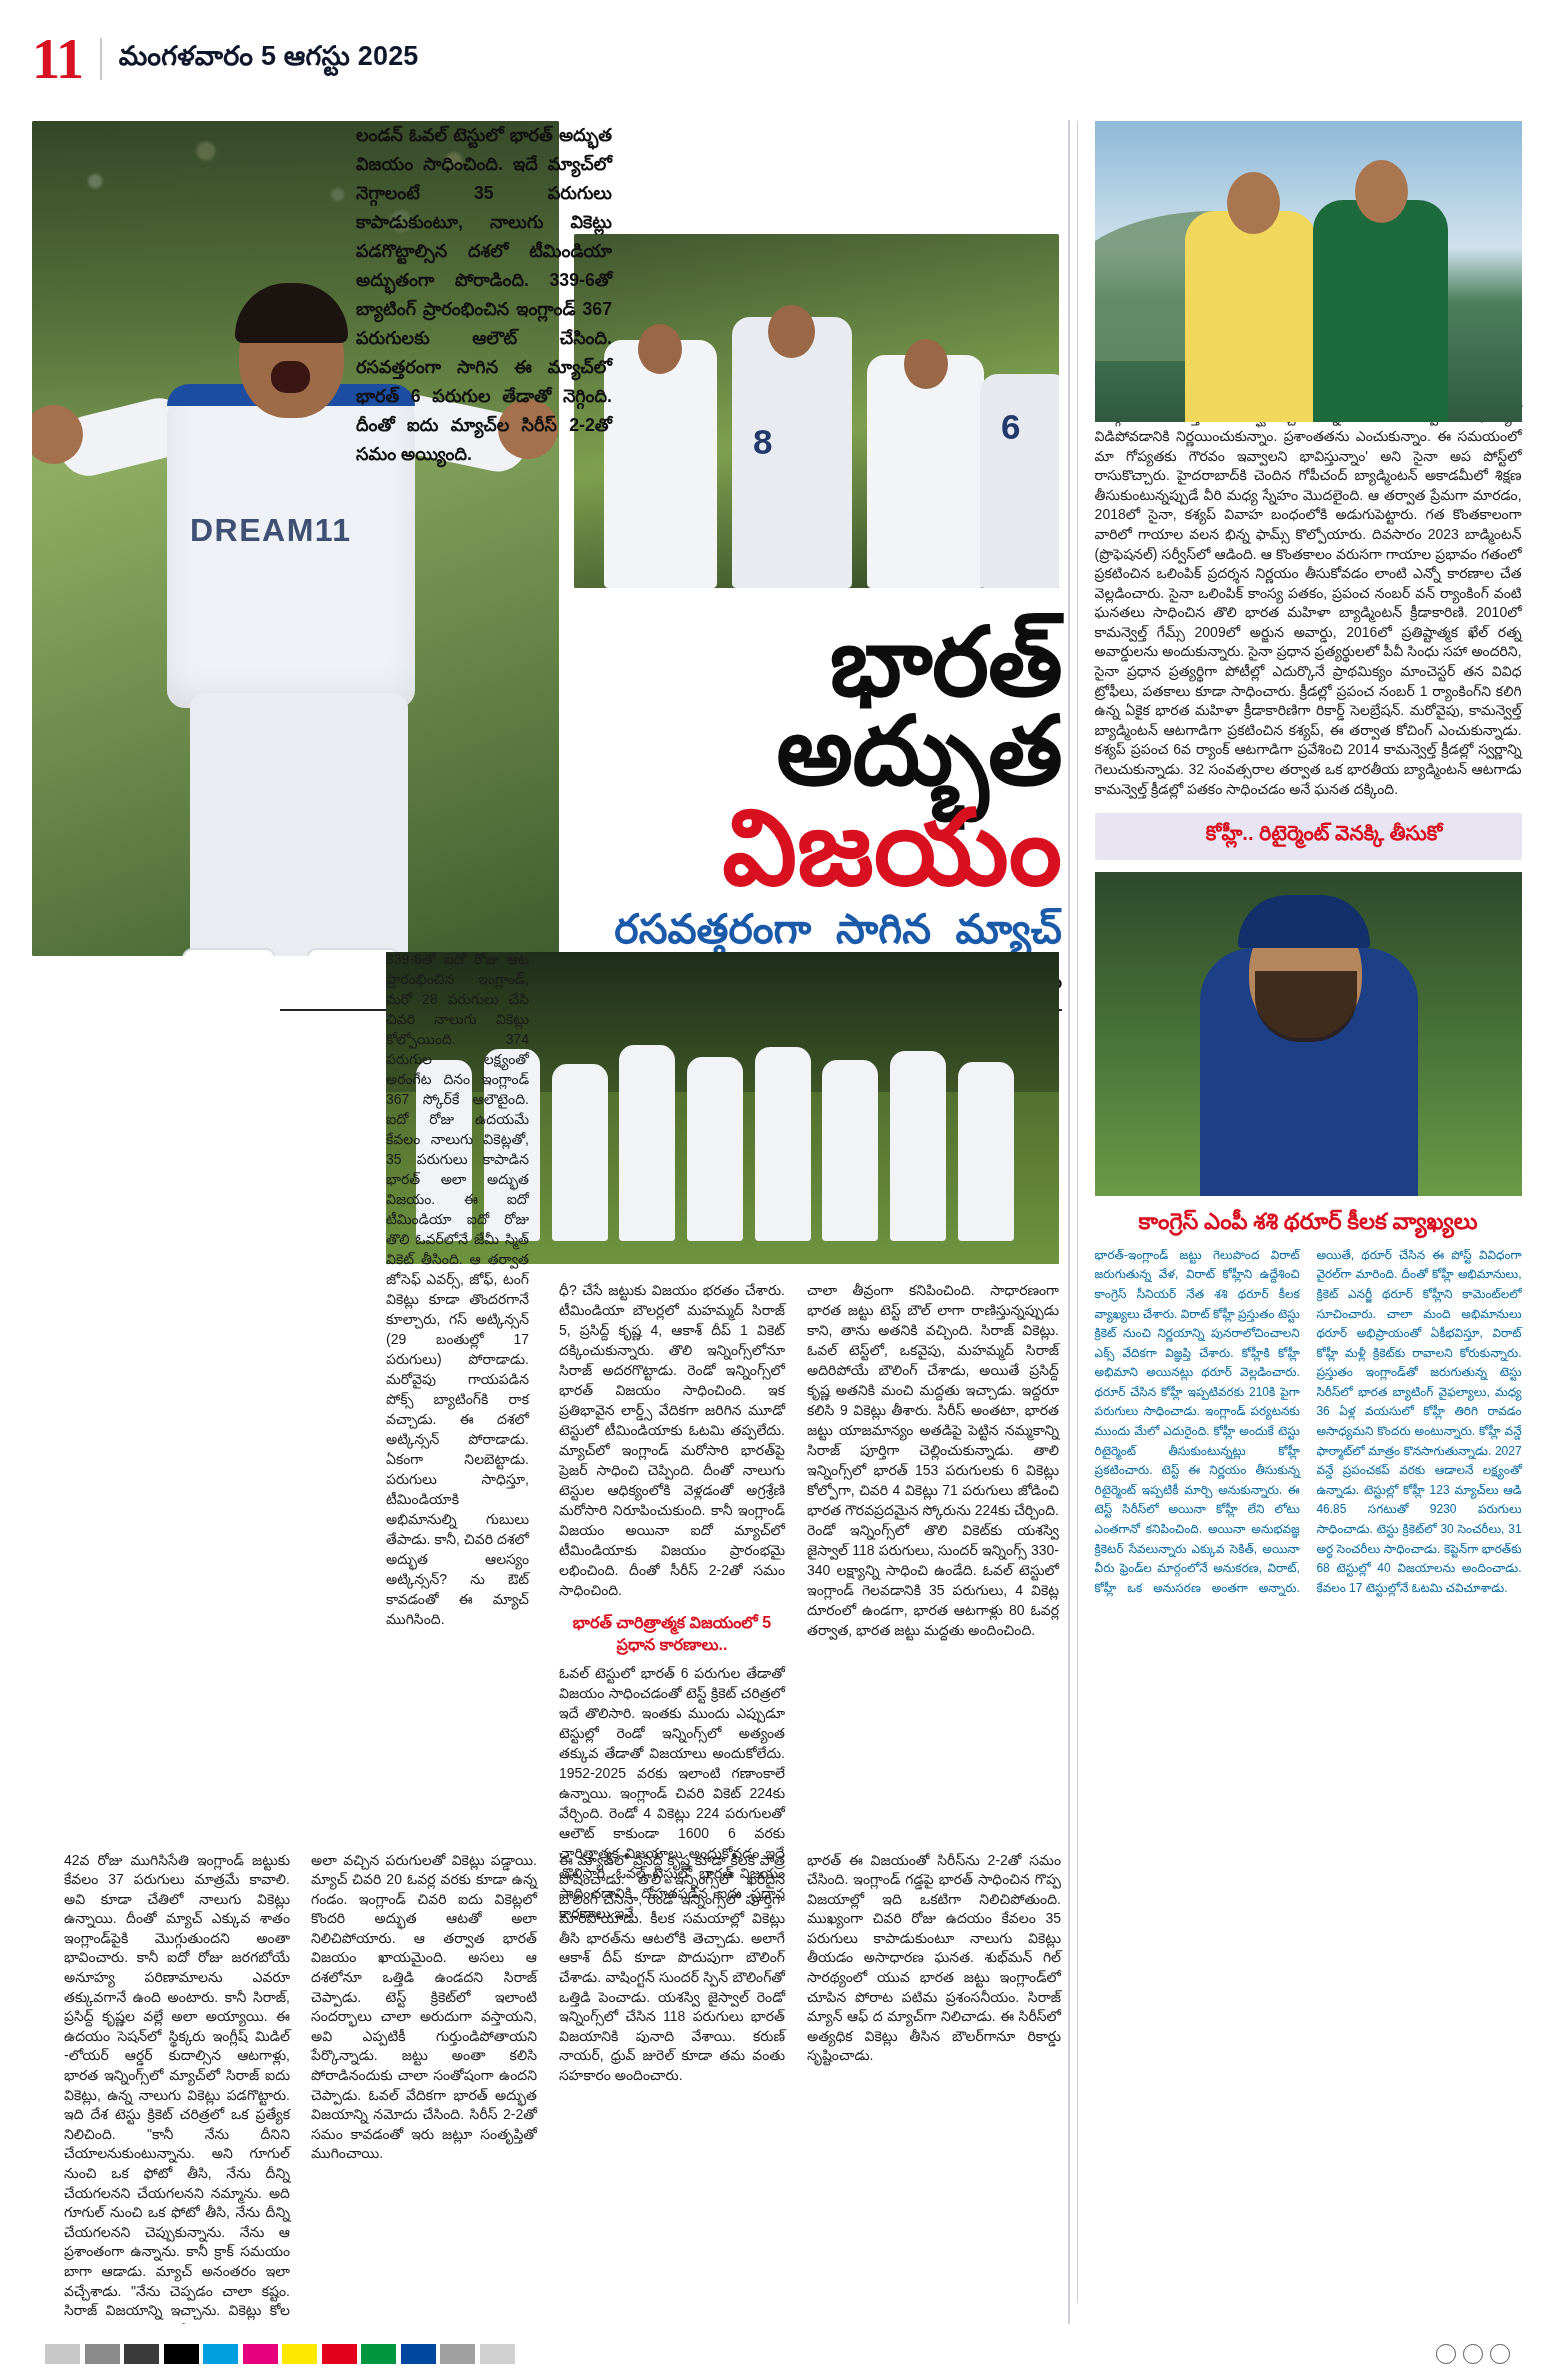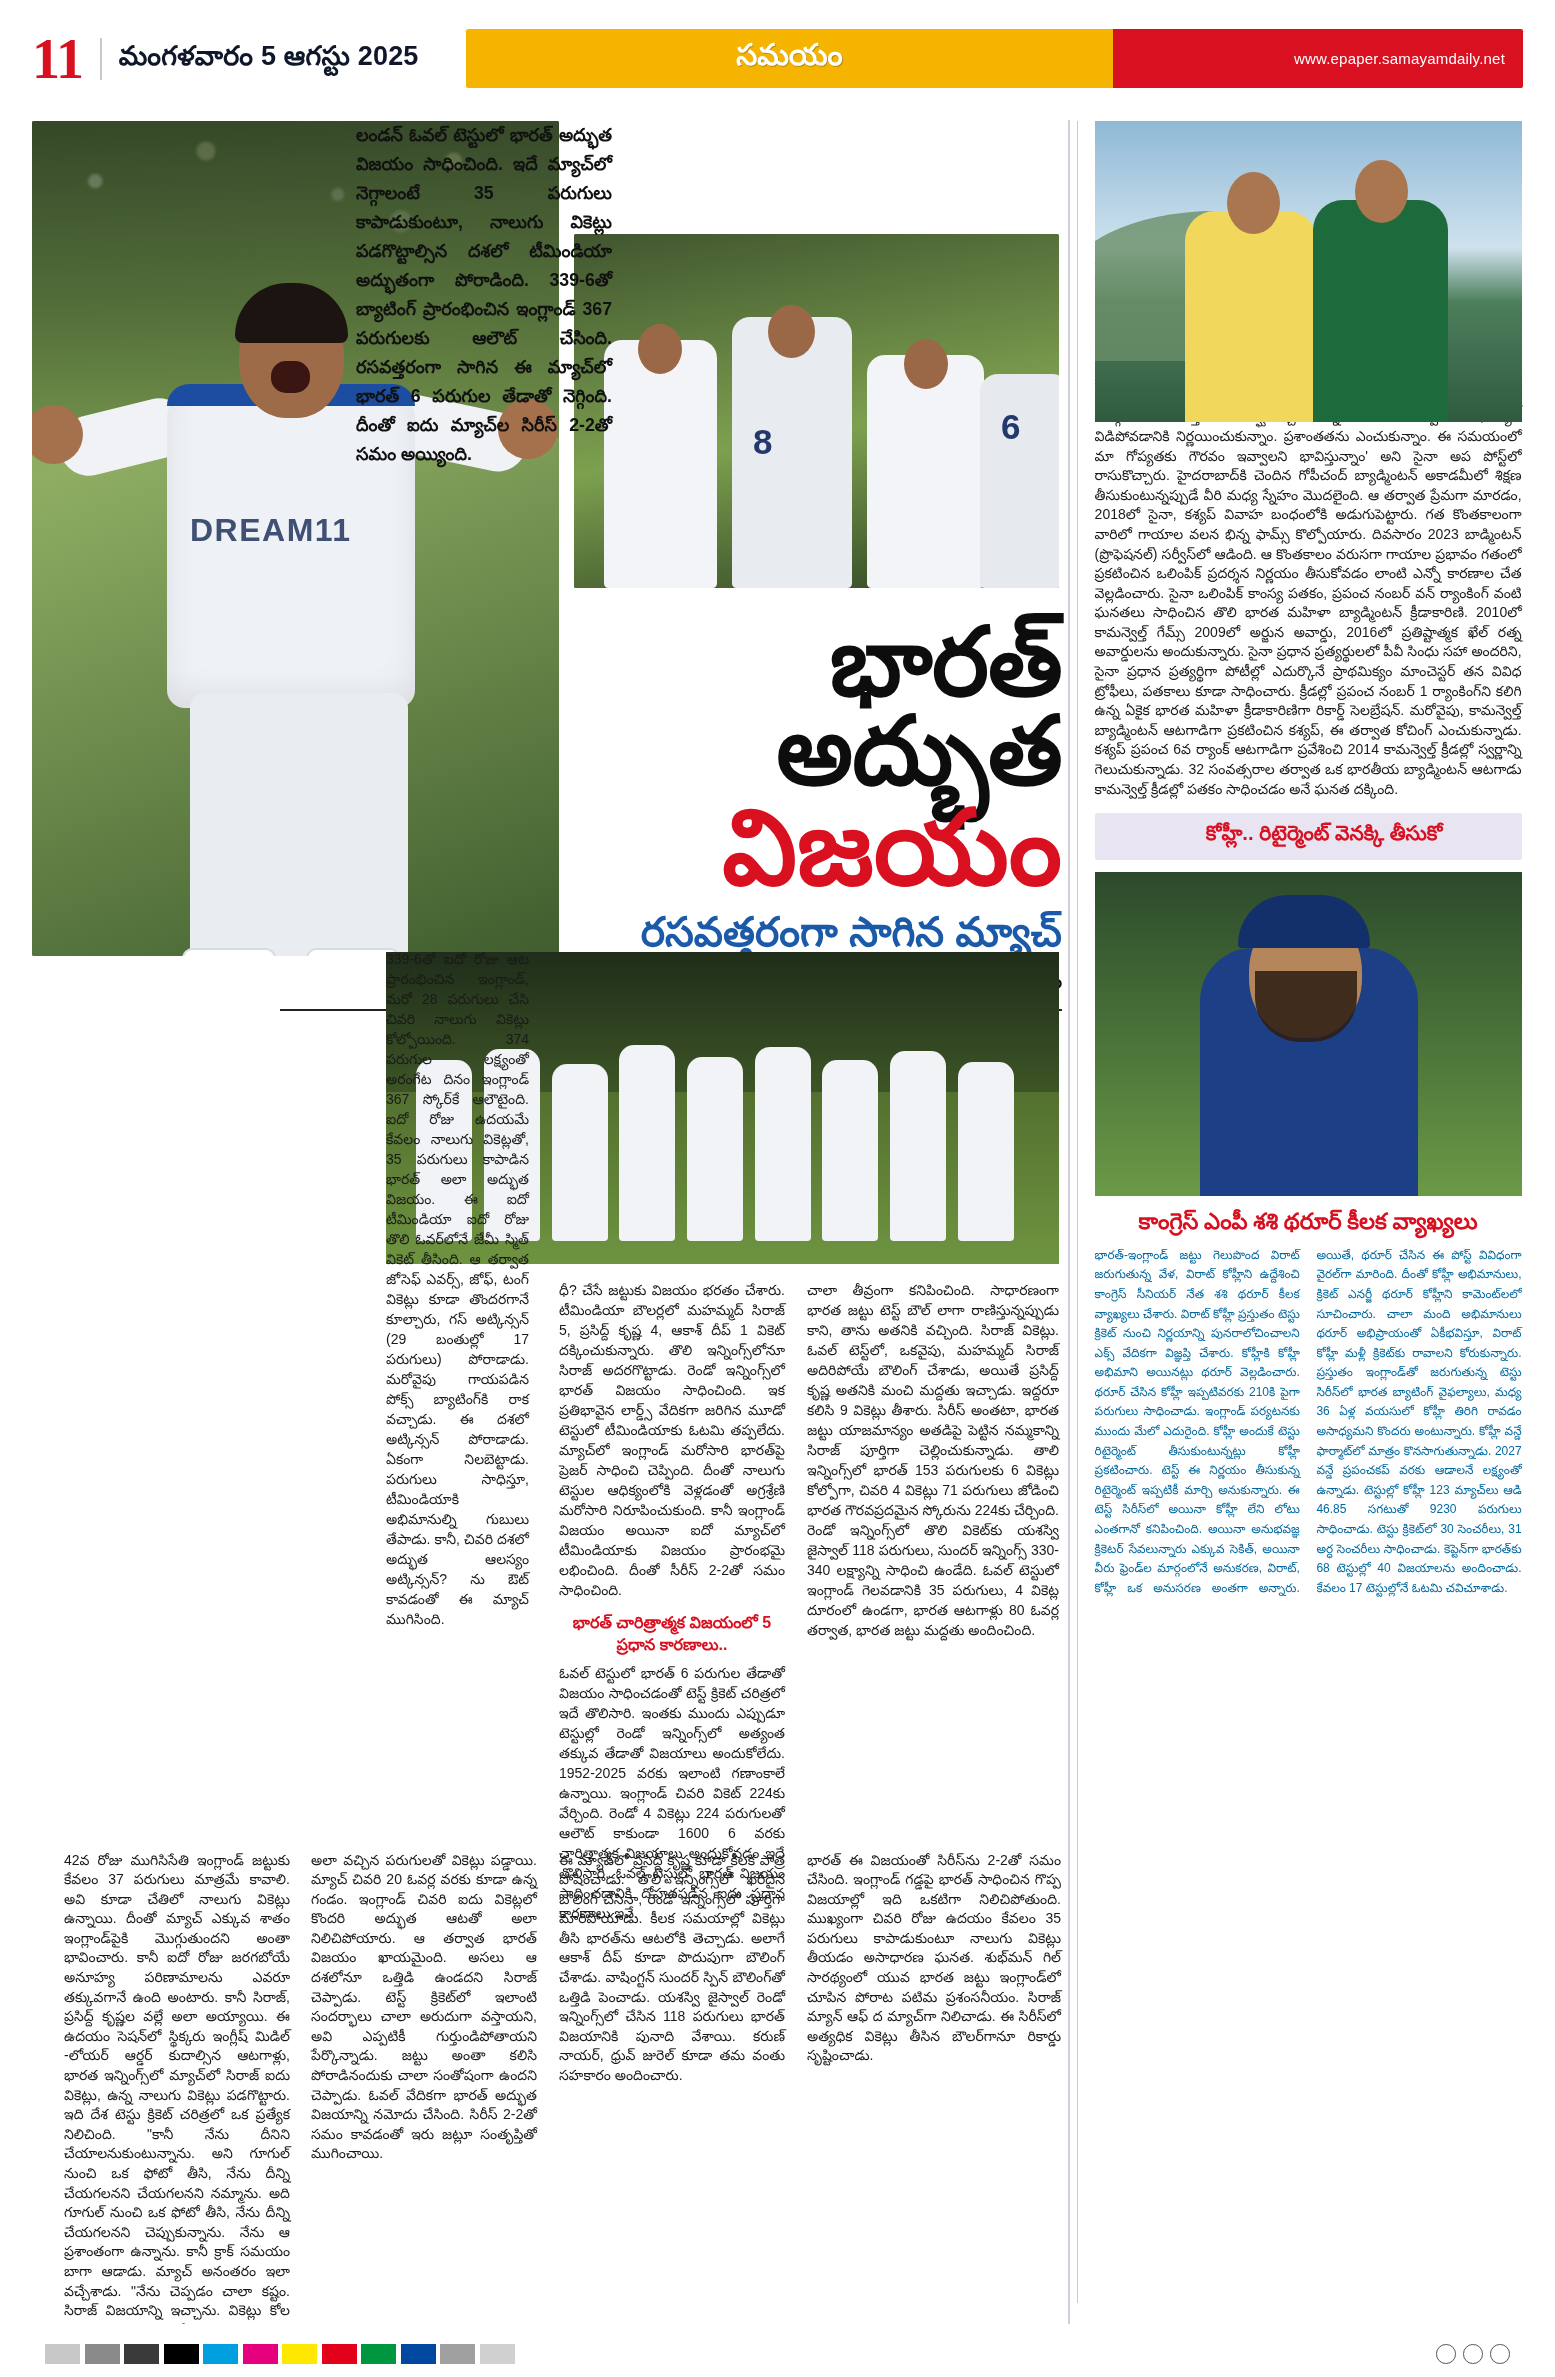--- a/index.html
+++ b/index.html
@@ -221,21 +221,21 @@
   }
   .hl3 {
     font-family: "Liberation Serif", serif;
     font-weight: bold;
     color: #d81020;
     font-size: 105px;
     line-height: 105px;
     text-align: right;
   }
   .hl-sub {
-    font-family: Liberation Sans, sans-serif;
+    font-family: Liberation Mono, monospace;
     font-weight: bold;
     color: #1b5aa8;
     font-size: 41px;
     line-height: 50px;
     text-align: right;
     margin-top: 6px;
   }
   .hl-kicker {
     text-align: right;
     font-size: 20.3px; font-weight: bold; color: #111;
@@ -377,25 +377,20 @@
   .rm { width: 19.6px; height: 19.6px; border: 1.5px solid #555; border-radius: 50%; }
 </style>
 </head>
 <body>
 
 <div class="masthead">
   <div class="mast-left-block">
     <div class="page-num">11</div>
     <div class="mast-divider"></div>
     <div class="mast-date">మంగళవారం 5 ఆగస్టు 2025</div>
-  </div>
-  <div class="mast-band">
-    <div class="mast-band-red"></div>
-    <div class="mast-title">సమయం</div>
-    <div class="mast-url">www.epaper.samayamdaily.net</div>
   </div>
 </div>
 
 <div class="vrule"></div>
 
 <div class="page">
 
   <div class="main-col">
 
     <div class="hero-photo">

